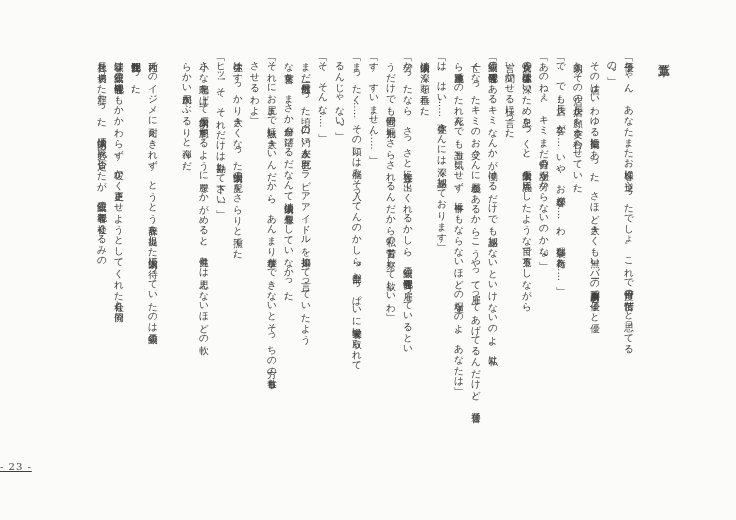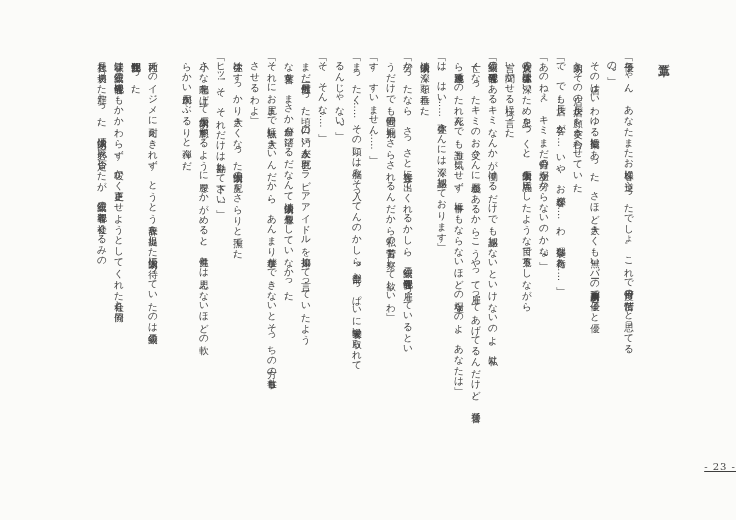--- a/index.html
+++ b/index.html
@@ -43,21 +43,21 @@
     white-space: nowrap;
   }
   .tl.blank {
     
   }
   .pagenum {
     position: absolute;
     top: 461px;
     left: 0;
     right: 0;
-    text-align: right;
+    text-align: left;
     font-size: 10px;
     color: #3e3e3e;
     letter-spacing: 1px;
     text-decoration: underline;
   }
 </style>
 </head>
 <body>
 
 <div class="page">

